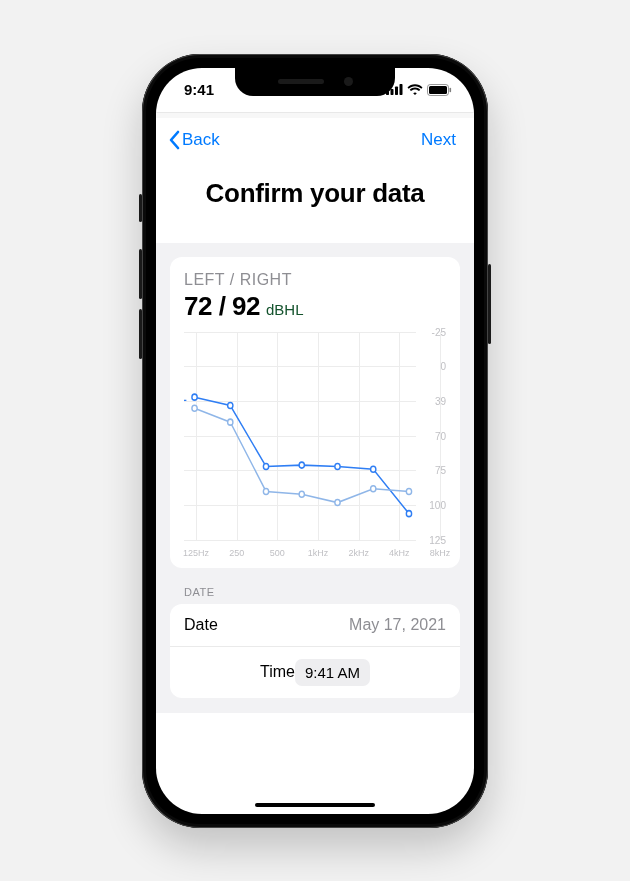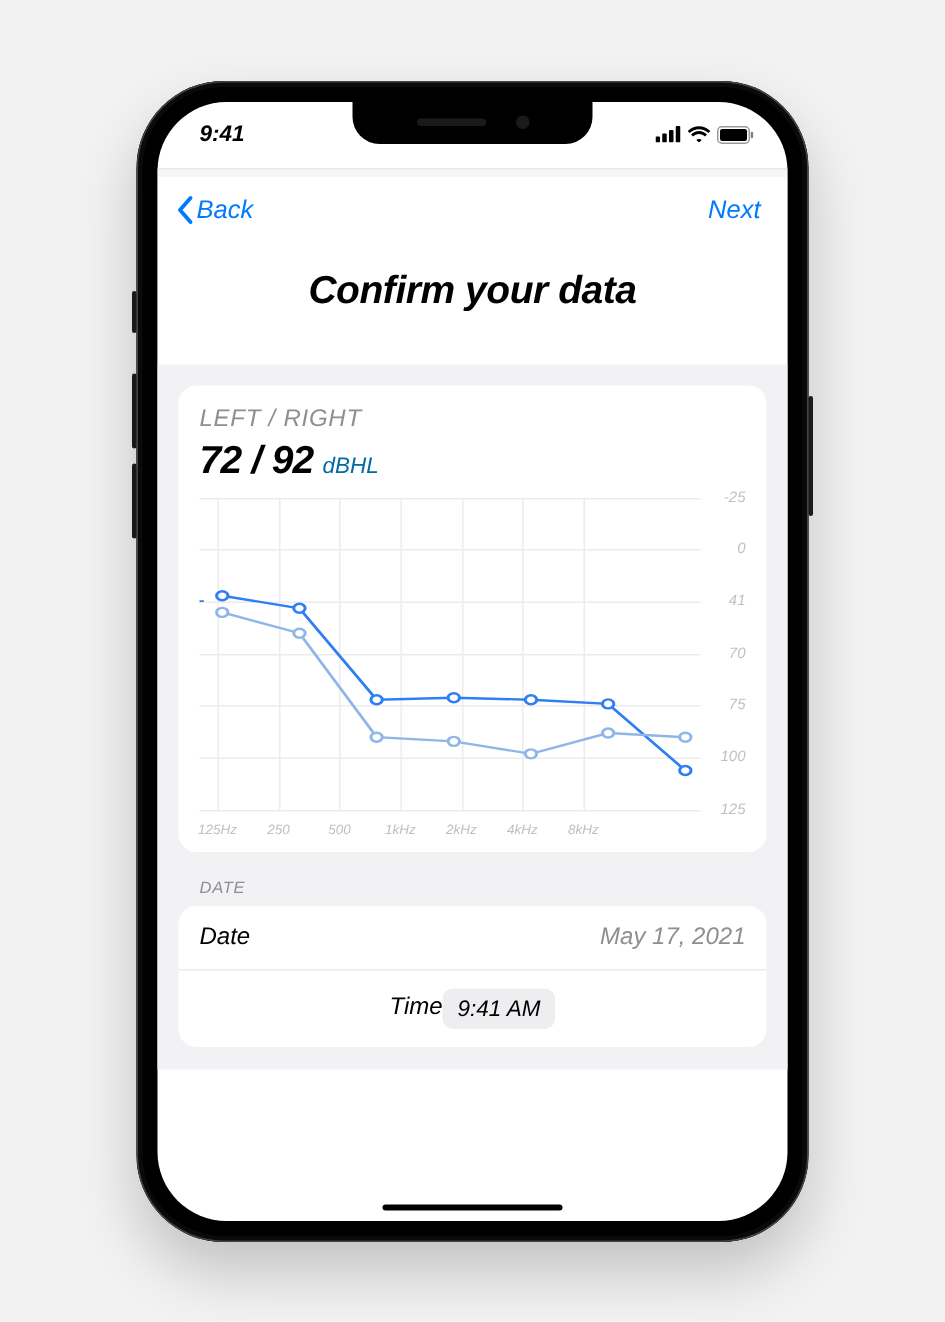--- a/index.html
+++ b/index.html
@@ -1,17 +1,17 @@
 <!DOCTYPE html>
 <html><head>
   <meta charset="utf-8">
   <style>
     * { margin: 0; padding: 0; box-sizing: border-box; font-family: -apple-system, BlinkMacSystemFont, "Segoe UI", Helvetica, Arial, sans-serif; }
     body { width: 630px; height: 881px; background: #f2f2f2; display: flex; justify-content: center; align-items: center; }
-    .phone { width: 448px; height: 774px; background: #000; border-radius: 58px; padding: 14px; position: relative; box-shadow: 0 20px 40px rgba(0,0,0,0.2), inset 0 0 0 1px #444, inset 0 0 0 4px #0a0a0a; font-style: italic; }
+    .phone { width: 346px; height: 774px; background: #000; border-radius: 58px; padding: 14px; position: relative; box-shadow: 0 20px 40px rgba(0,0,0,0.2), inset 0 0 0 1px #444, inset 0 0 0 4px #0a0a0a; }
     .side-btn { position: absolute; background: #1a1a1a; border-radius: 2px; }
     .sb-left1 { left: -3px; top: 140px; width: 3px; height: 28px; }
     .sb-left2 { left: -3px; top: 195px; width: 3px; height: 50px; }
     .sb-left3 { left: -3px; top: 255px; width: 3px; height: 50px; }
     .sb-right1 { right: -3px; top: 210px; width: 3px; height: 80px; }
     .screen { width: 100%; height: 100%; background: #fff; border-radius: 46px; overflow: hidden; position: relative; }
     .notch { position: absolute; top: 0; left: 50%; transform: translateX(-50%); width: 160px; height: 28px; background: #000; border-bottom-left-radius: 18px; border-bottom-right-radius: 18px; z-index: 10; display: flex; justify-content: center; align-items: center; }
     .speaker { width: 46px; height: 5px; background: #1a1a1a; border-radius: 3px; margin-right: 20px; }
     .camera { width: 9px; height: 9px; background: #1a1a1a; border-radius: 50%; }
     .status-bar { height: 44px; display: flex; justify-content: space-between; align-items: center; padding: 0 22px 0 28px; font-size: 15px; font-weight: 600; }
@@ -22,21 +22,21 @@
     .sheet-hint { height: 6px; background: #f7f7f7; border-top: 1px solid #e8e8e8; }
     .content { background: #fff; }
     .title-block { text-align: center; padding: 16px 24px 24px; }
     .page-title { font-size: 26px; font-weight: 700; letter-spacing: -0.3px; margin-bottom: 10px; }
     .page-sub { font-size: 15px; color: #222; line-height: 1.35; }
     .scroll-area { background: #f2f2f4; padding: 14px 14px 0; height: 470px; overflow: hidden; }
     .card { background: #fff; border-radius: 12px; padding: 14px 14px 10px; margin-bottom: 18px; }
     .legend-label { font-size: 16px; letter-spacing: 0.5px; color: #8e8e93; font-weight: 500; }
     .summary-row { display: flex; align-items: baseline; margin-top: 2px; }
     .summary-value { font-size: 26px; font-weight: 700; letter-spacing: -0.5px; }
-    .summary-unit { font-size: 15px; color: #0369a1; margin-left: 6px; }
+    .summary-unit { font-size: 15px; color: #14532d; margin-left: 6px; }
     .summary-date { font-size: 13px; color: #8e8e93; margin-top: 2px; }
     .chart-wrap { position: relative; height: 226px; margin-top: 10px; }
     .chart-grid { position: absolute; left: 0; right: 30px; top: 0; bottom: 18px; }
     .hgrid { position: absolute; left: 0; right: 0; border-top: 1px solid #ececec; }
     .vgrid { position: absolute; top: 0; bottom: 0; border-left: 1px solid #ececec; }
     .ylabel { position: absolute; right: 0; font-size: 10px; color: #c0c0c4; transform: translateY(-50%); }
     .xlabel { position: absolute; bottom: 0; font-size: 9px; color: #c0c0c4; transform: translateX(-50%); }
     svg.chart-svg { position: absolute; left: 0; top: 0; right: 30px; bottom: 18px; width: calc(100% - 30px); height: calc(100% - 18px); }
     .section-label { font-size: 11px; letter-spacing: 0.5px; color: #8e8e93; font-weight: 500; padding: 0 14px 6px; }
     .list { background: #fff; border-radius: 12px; overflow: hidden; }
@@ -140,21 +140,21 @@
                 <circle cx="93.33333333333333" cy="159.46666666666667" r="3" fill="#fff" stroke="#8fb6e8" stroke-width="1.6"></circle>
                 <circle cx="134" cy="162.24" r="3" fill="#fff" stroke="#8fb6e8" stroke-width="1.6"></circle>
                 <circle cx="174.66666666666666" cy="170.56" r="3" fill="#fff" stroke="#8fb6e8" stroke-width="1.6"></circle>
                 <circle cx="215.33333333333334" cy="156.69333333333333" r="3" fill="#fff" stroke="#8fb6e8" stroke-width="1.6"></circle>
                 <circle cx="256" cy="159.46666666666667" r="3" fill="#fff" stroke="#8fb6e8" stroke-width="1.6"></circle>
                 <text x="264" y="163.46666666666667" fill="#8fb6e8" font-size="11" font-weight="600">R</text>
               </svg>
             <div id="chart-ylabels">
                 <span class="ylabel" style="top: 0px;">-25</span>
                 <span class="ylabel" style="top: 34.6667px;">0</span>
-                <span class="ylabel" style="top: 69.3333px;">41</span>
+                <span class="ylabel" style="top: 69.3333px;">39</span>
                 <span class="ylabel" style="top: 104px;">70</span>
                 <span class="ylabel" style="top: 138.667px;">75</span>
                 <span class="ylabel" style="top: 173.333px;">100</span>
                 <span class="ylabel" style="top: 208px;">125</span>
               </div>
             <div id="chart-xlabels">
                 <span class="xlabel" style="left: 12px;">125Hz</span>
                 <span class="xlabel" style="left: 52.6667px;">250</span>
                 <span class="xlabel" style="left: 93.3333px;">500</span>
                 <span class="xlabel" style="left: 134px;">1kHz</span>

